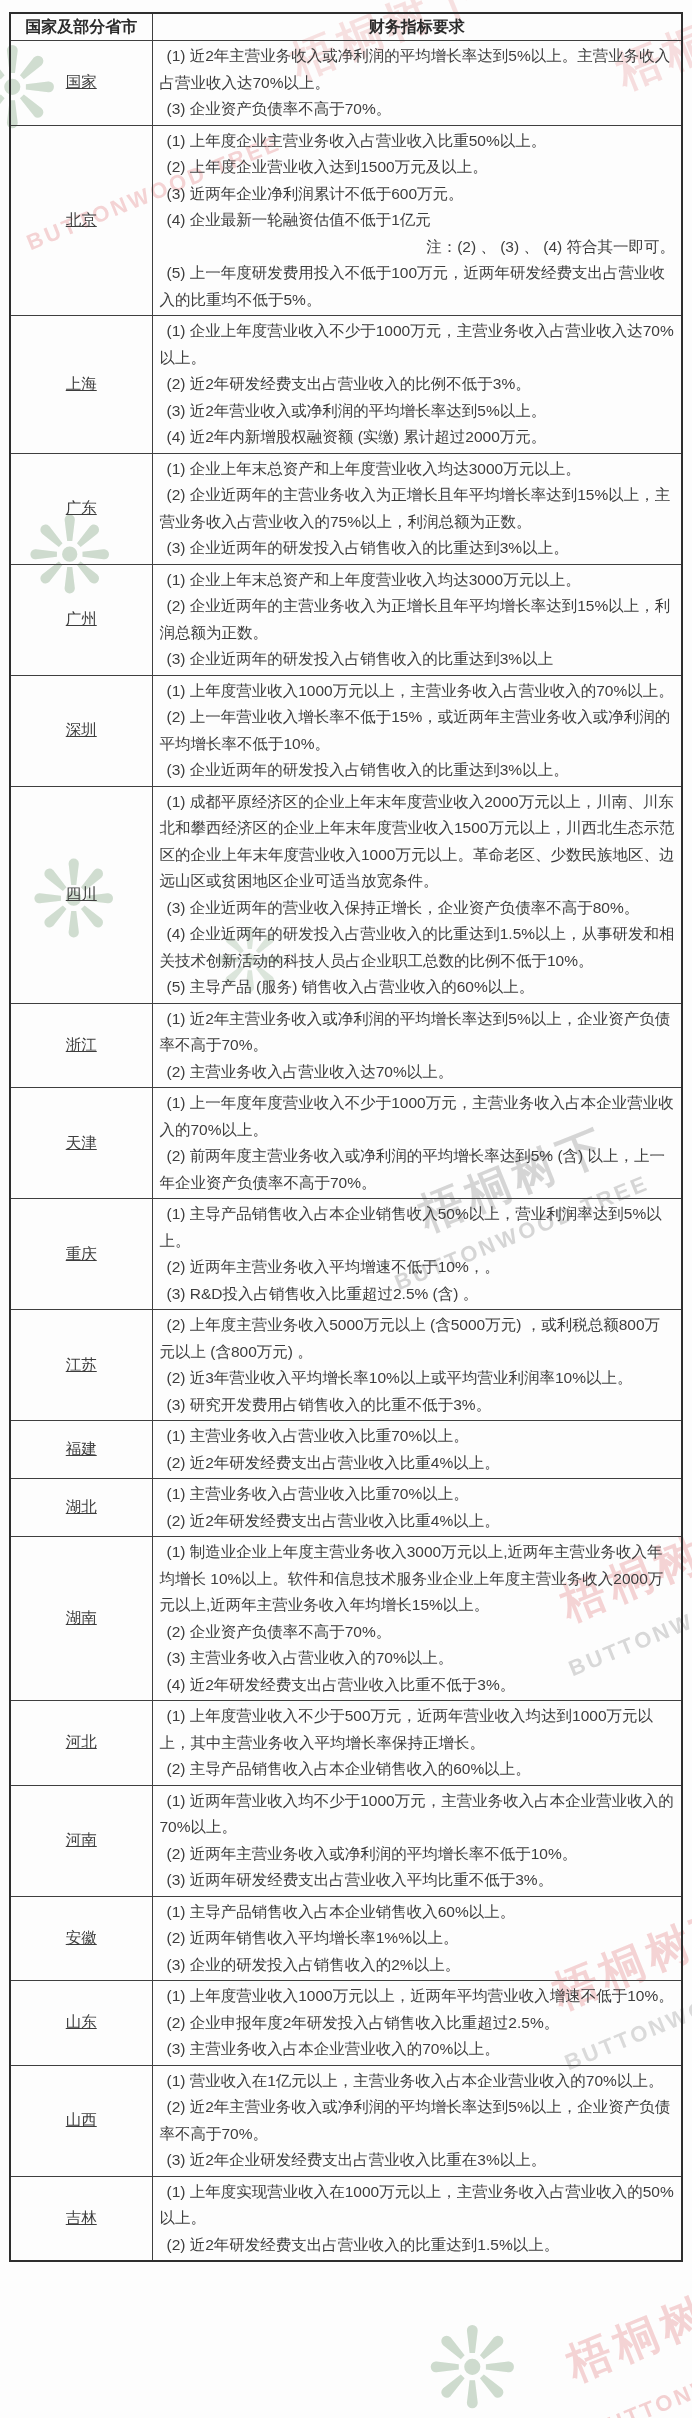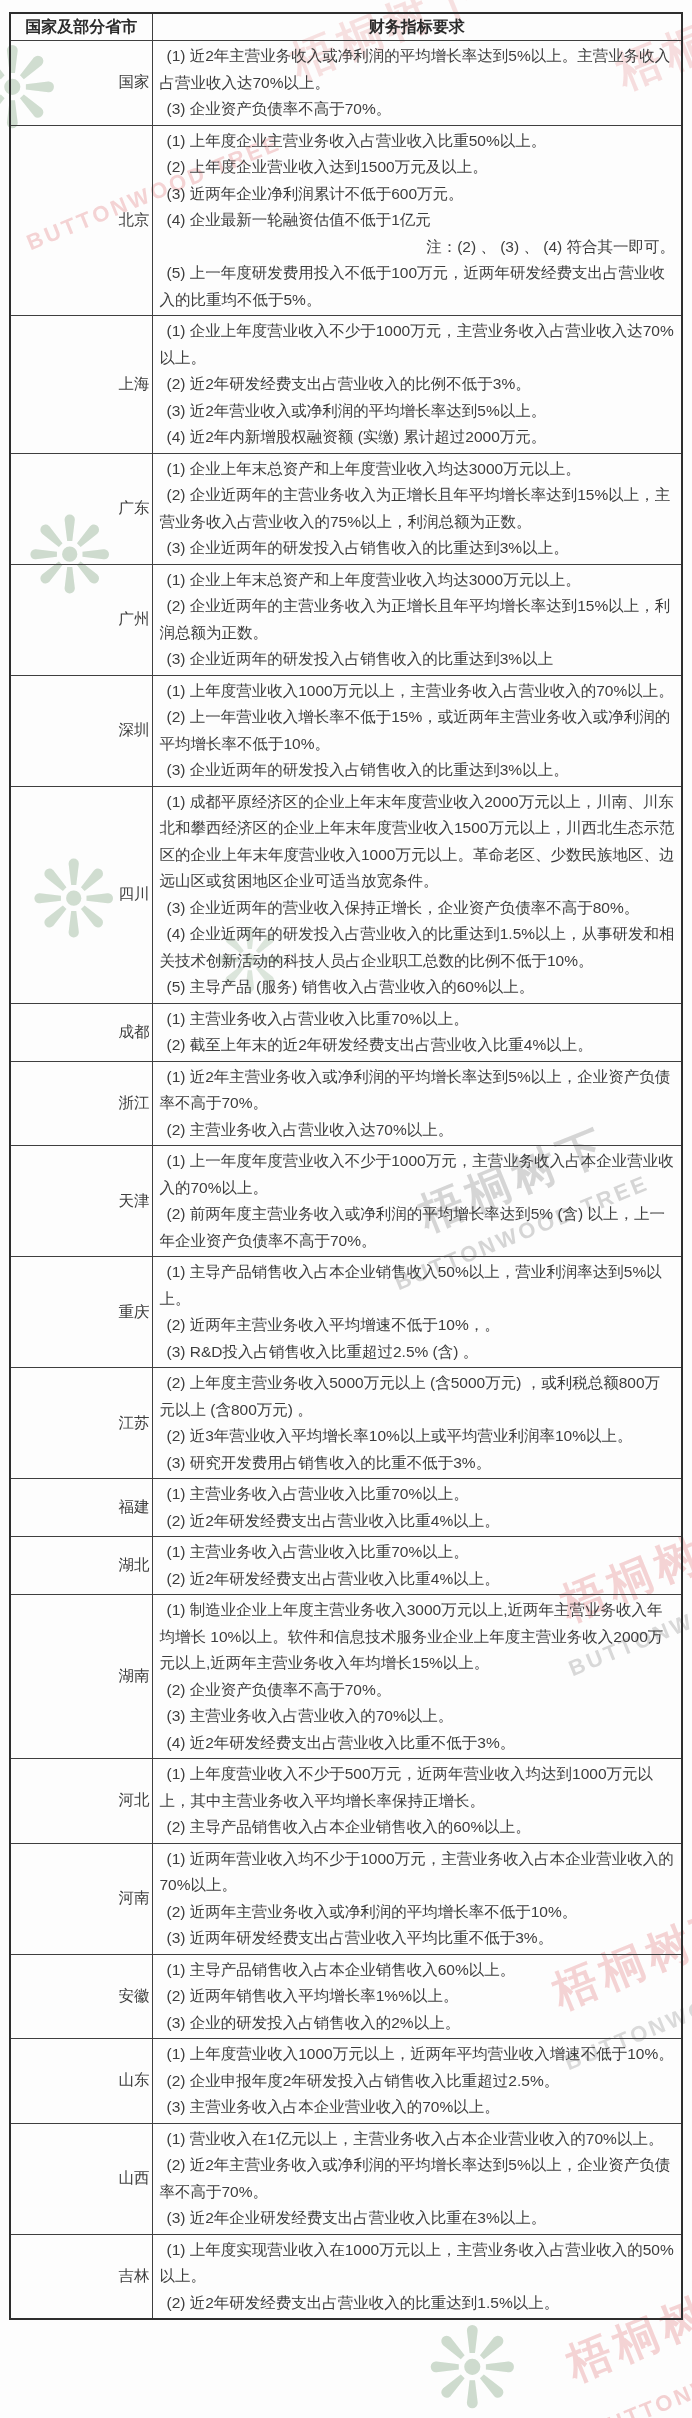--- a/index.html
+++ b/index.html
@@ -39,24 +39,25 @@
     font-size:16px;
     font-weight:bold;
     color:#2b2b2b;
     text-align:center;
     padding:1px 2px;
     border-bottom:2px solid #2e2e2e;
     background:transparent;
   }
   col.c1{width:142px;}
   td.region{
-    text-align:right;
+    text-align:center;
     vertical-align:middle;
     font-size:15.5px;
     padding:2px;
+    text-decoration:underline;
   }
   td.reqs{
     vertical-align:middle;
     font-size:15.5px;
     line-height:26.5px;
     padding:2px 6px 2px 7px;
   }
   td.reqs p{margin:0;text-indent:7px;word-break:break-all;}
   td.reqs p.note{text-indent:0;text-align:right;}
 </style>
@@ -153,27 +154,20 @@
         <tr>
           <td class="region">四川</td>
           <td class="reqs">
             <p>(1) 成都平原经济区的企业上年末年度营业收入2000万元以上，川南、川东北和攀西经济区的企业上年末年度营业收入1500万元以上，川西北生态示范区的企业上年末年度营业收入1000万元以上。革命老区、少数民族地区、边远山区或贫困地区企业可适当放宽条件。</p>
             <p>(3) 企业近两年的营业收入保持正增长，企业资产负债率不高于80%。</p>
             <p>(4) 企业近两年的研发投入占营业收入的比重达到1.5%以上，从事研发和相关技术创新活动的科技人员占企业职工总数的比例不低于10%。</p>
             <p>(5) 主导产品 (服务) 销售收入占营业收入的60%以上。</p>
           </td>
         </tr>
         <tr>
-          <td class="region">成都</td>
-          <td class="reqs">
-            <p>(1) 主营业务收入占营业收入比重70%以上。</p>
-            <p>(2) 截至上年末的近2年研发经费支出占营业收入比重4%以上。</p>
-          </td>
-        </tr>
-        <tr>
           <td class="region">浙江</td>
           <td class="reqs">
             <p>(1) 近2年主营业务收入或净利润的平均增长率达到5%以上，企业资产负债率不高于70%。</p>
             <p>(2) 主营业务收入占营业收入达70%以上。</p>
           </td>
         </tr>
         <tr>
           <td class="region">天津</td>
           <td class="reqs">
             <p>(1) 上一年度年度营业收入不少于1000万元，主营业务收入占本企业营业收入的70%以上。</p>

